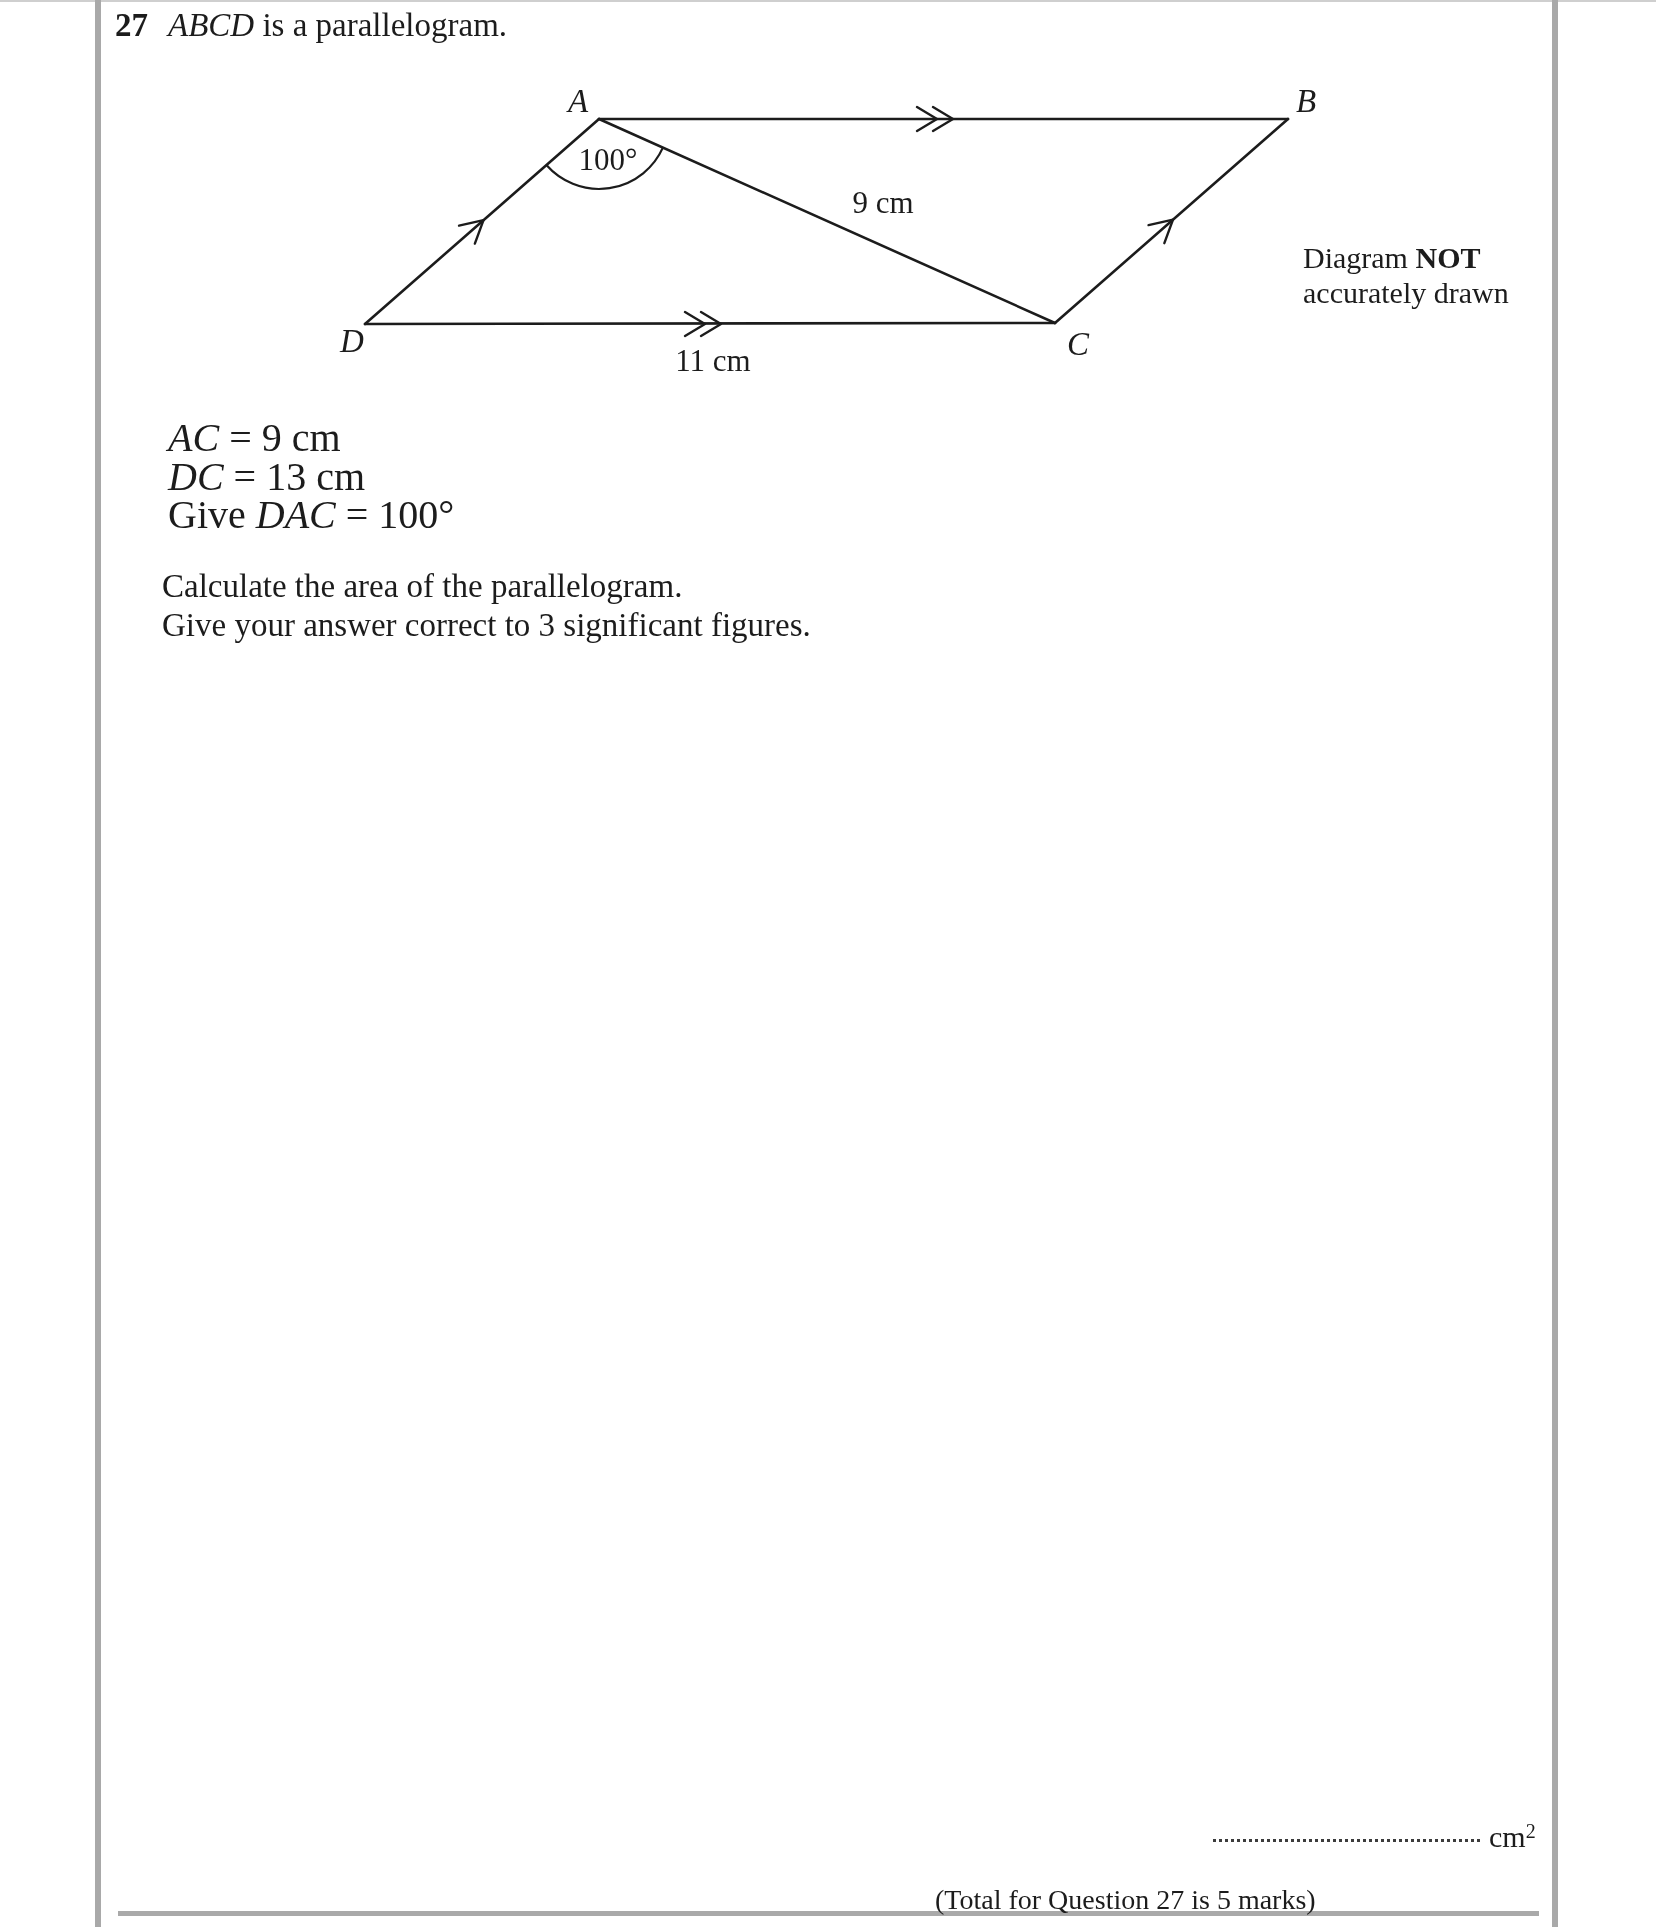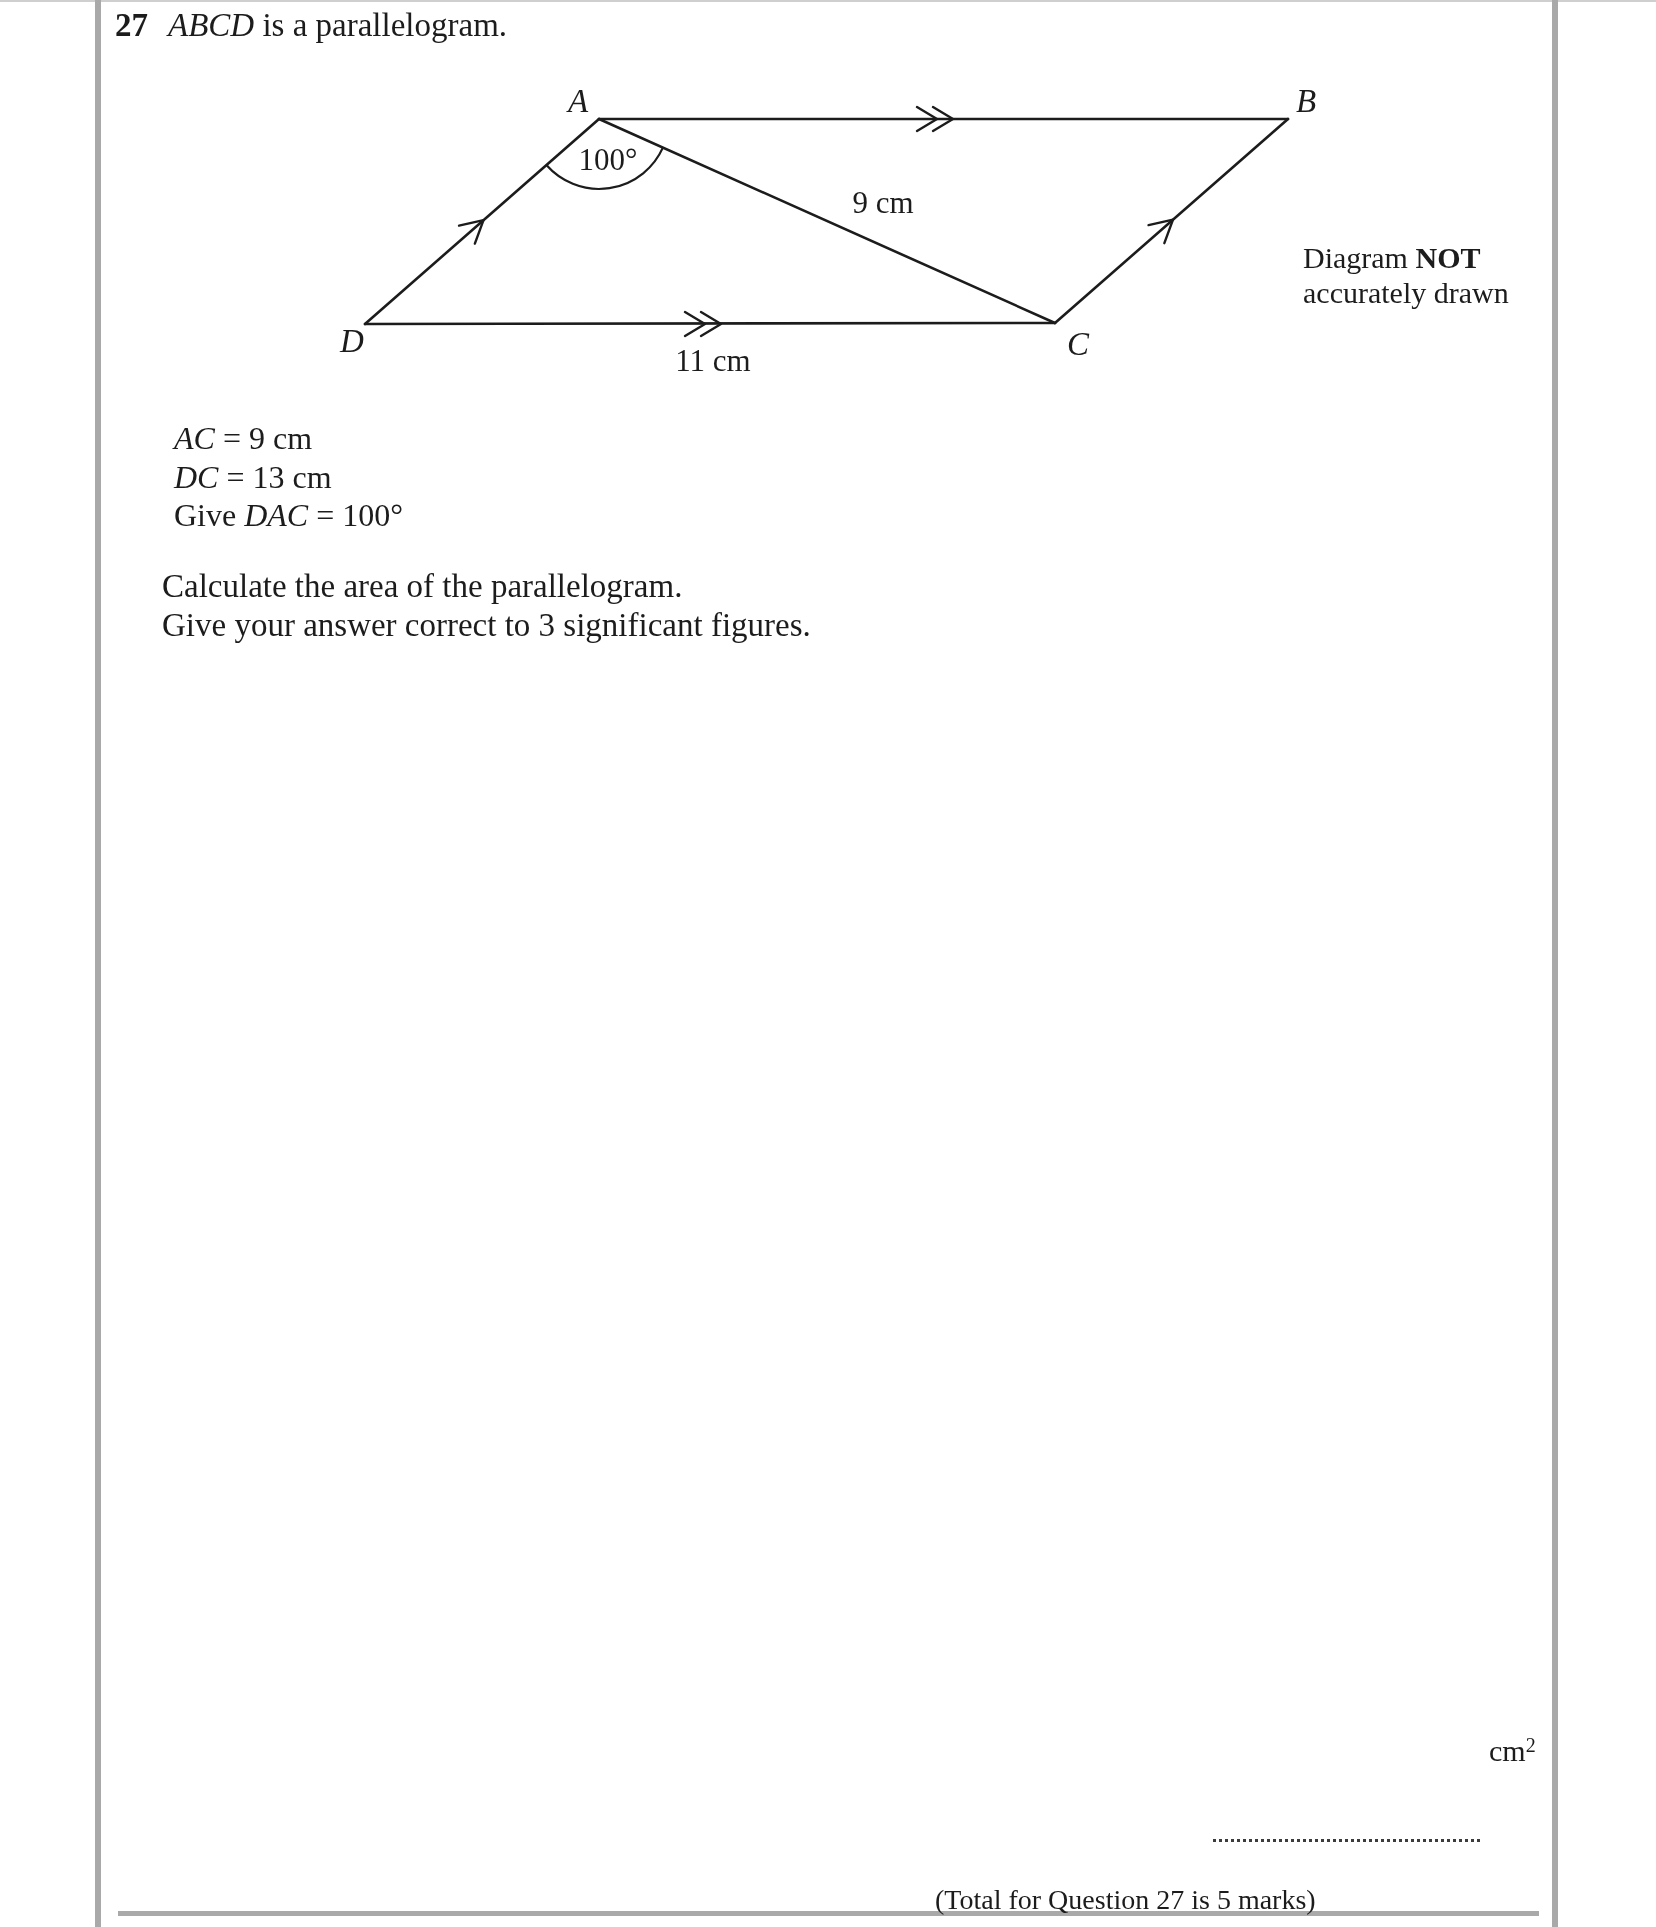--- a/index.html
+++ b/index.html
@@ -46,40 +46,40 @@
   
   .diagram-note {
     left: 1303px; top: 240px;
     font-size: 30px; line-height: 35px;
     white-space: nowrap;
   }
   .diagram-note b { font-weight: bold; }
 
   
   .facts {
-    left: 174px; top: 419px;
-    font-size: 32px; line-height: 38.5px;
+    left: 168px; top: 419px;
+    font-size: 40px; line-height: 38.5px;
     white-space: nowrap;
     font-family: Liberation Serif, serif;
   }
 
   
   .task {
     left: 162px; top: 567px;
     font-size: 33px; line-height: 39px;
     white-space: nowrap;
   }
 
   
   .answer-dots {
     left: 1213px; top: 1813px; width: 267px; height: 26px;
     border-bottom: 3px dotted #3c3c3c;
   }
   .answer-unit {
-    left: 1489px; top: 1736px;
+    left: 1489px; top: 1822px;
     font-size: 30px; line-height: 30px;
     white-space: nowrap;
     text-align: center;
   }
   .answer-unit sup { font-size: 20px; line-height: 0; vertical-align: 9px; }
 
   .total-line {
     left: 935px; top: 1884px;
     font-size: 28px; font-weight: normal;
     white-space: nowrap;

